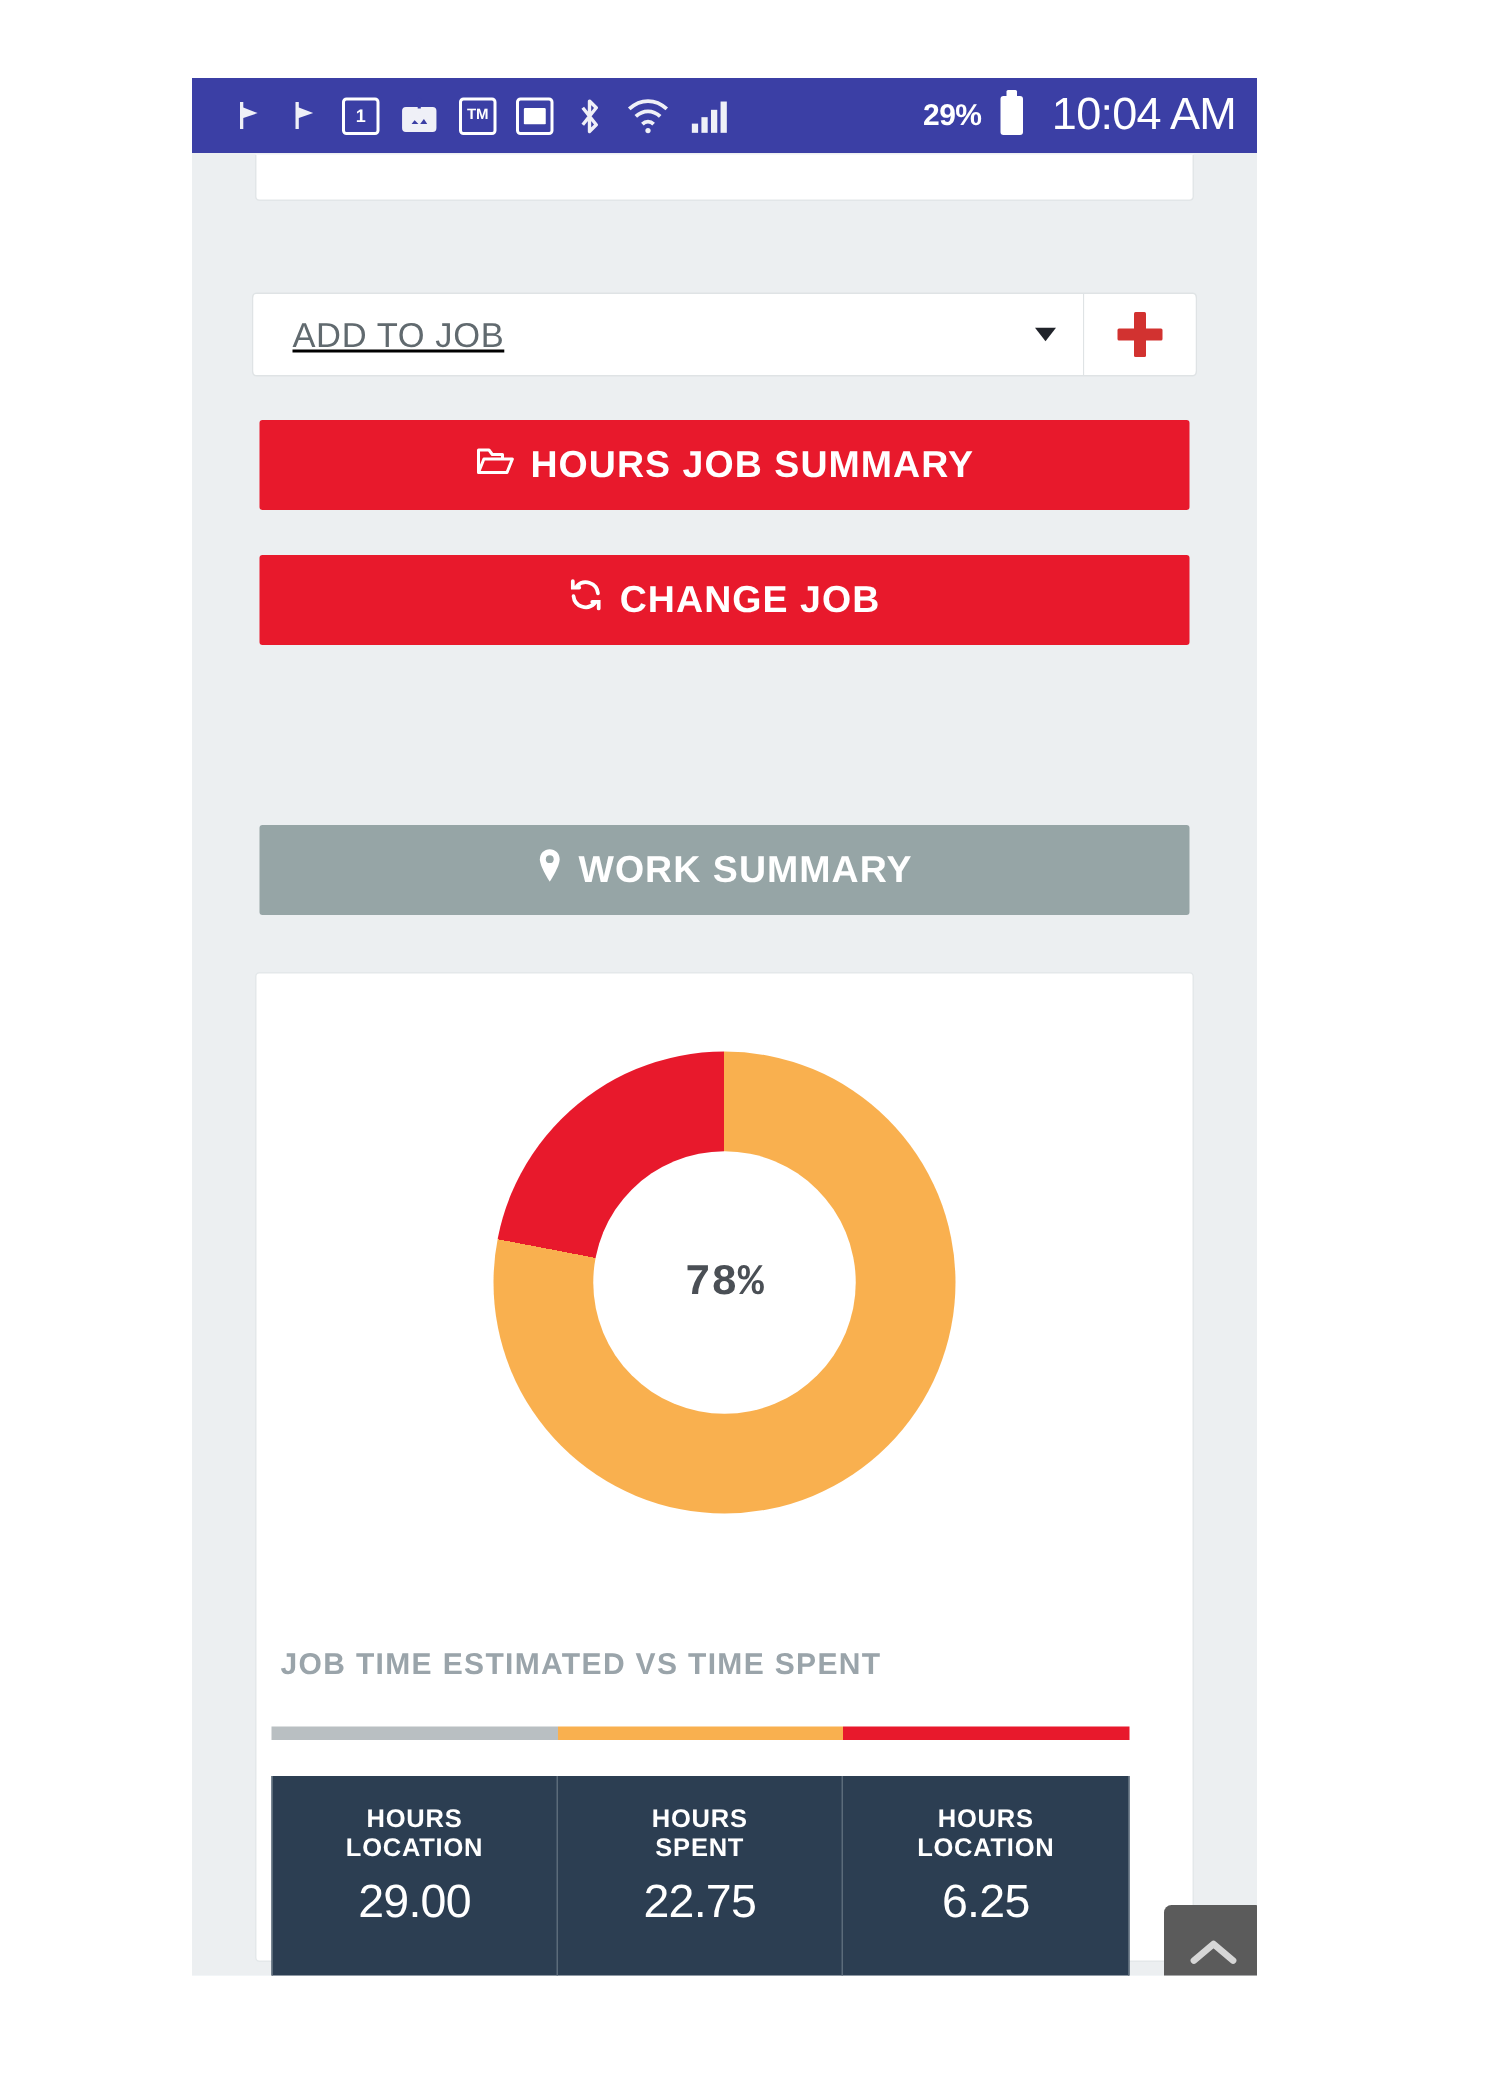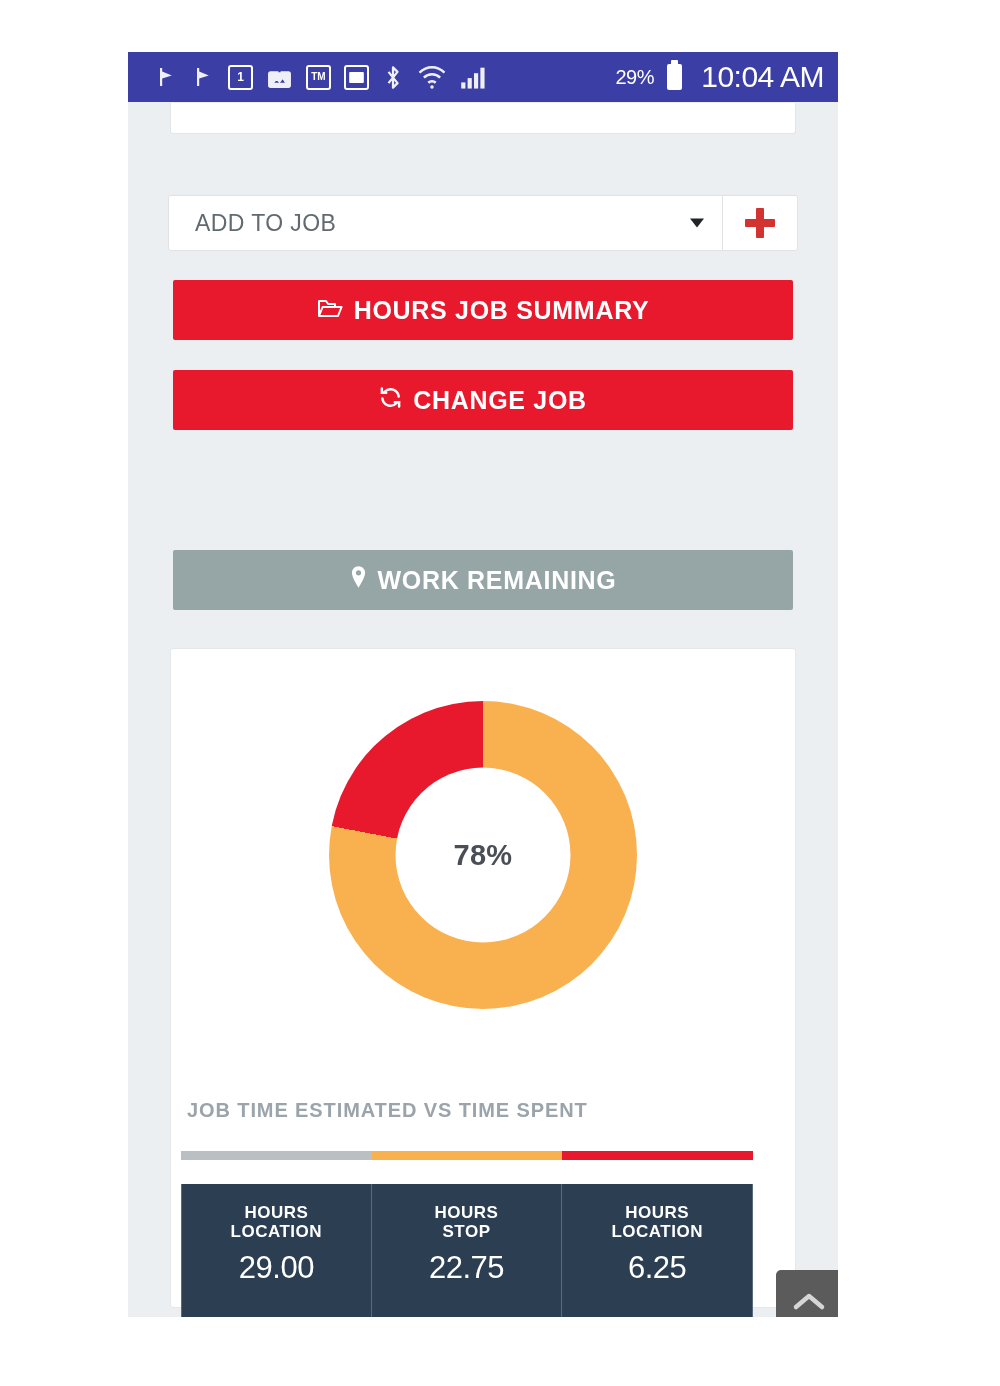--- a/index.html
+++ b/index.html
@@ -48,21 +48,21 @@
     border-radius: 3px;
     display: flex; align-items: center; justify-content: center;
     font-size: 12px; font-weight: bold; line-height: 1;
     color: #ffffff;
   }
   .flag-icon { width: 24px; height: 24px; }
   #statusbar .spacer { flex: 1 1 auto; }
   #batt-pct {
     color: #ffffff;
     font-size: 20px;
-    font-weight: normal;
+    font-weight: bold;
     letter-spacing: -.4px;
   }
   #batt-shape {
     width: 15px; height: 26px;
     background: #ffffff;
     border-radius: 2px;
     position: relative;
   }
   #batt-shape:before {
     content: "";
@@ -102,20 +102,21 @@
 
   
   #addjob-row {
     position: absolute;
     left: 40px; top: 93px;
     width: 630px; height: 56px;
     display: flex;
     border: 1px solid #dfe3e5;
     border-radius: 3px;
     background: #ffffff;
+    text-decoration: underline;
   }
   #addjob-select {
     flex: 1 1 auto;
     position: relative;
     display: flex;
     align-items: center;
     padding-left: 26px;
     background: #ffffff;
     border-right: 1px solid #dfe3e5;
     border-radius: 3px 0 0 3px;
@@ -193,21 +194,21 @@
     border: 1px solid #e4e8ea;
     border-radius: 3px;
   }
 
   
   #donut-wrap {
     position: absolute;
     left: 50%;
     top: 52px;
     transform: translateX(-50%);
-    width: 308px; height: 308px;
+    width: 308px; height: 308px; font-family: Liberation Mono, monospace;
   }
   #donut {
     width: 308px; height: 308px;
     border-radius: 50%;
   }
   #donut-hole {
     position: absolute;
     left: 50%; top: 50%;
     transform: translate(-50%, -50%);
     width: 175px; height: 175px;
@@ -393,21 +394,21 @@
     </button>
 
 
     <button id="btn-location" class="action-btn gray">
       <span>
         <svg width="17" height="24" viewBox="0 0 16 24" fill="#ffffff">
           <path d="M8 1.2C4.3 1.2 1.4 4.1 1.4 7.8c0 5 6.6 14.9 6.6 14.9s6.6-9.9 6.6-14.9C14.6 4.1 11.7 1.2 8 1.2z"></path>
           <circle cx="8" cy="7.8" r="2.6" fill="#96a5a6"></circle>
         </svg>
       </span>
-      <span>WORK REMAINING</span>
+      <span>WORK SUMMARY</span>
     </button>
 
     <div id="chart-card">
 
       <div id="donut-wrap">
         <div id="donut" style="background: conic-gradient(rgb(249, 176, 79) 0deg, rgb(249, 176, 79) 280.8deg, rgb(232, 25, 44) 280.8deg, rgb(232, 25, 44) 360deg);"></div>
         <div id="donut-hole">
           <span id="donut-center">78%</span>
         </div>
       </div>
@@ -425,21 +426,21 @@
             </div>
             <div class="stat-value">29.00</div>
           </div>
         </div>
 
         <div class="stat">
           <div class="stat-bar" style="background: rgb(249, 176, 79);"></div>
           <div class="stat-body">
             <div class="stat-label">
               <div>HOURS</div>
-              <div>STOP</div>
+              <div>SPENT</div>
             </div>
             <div class="stat-value">22.75</div>
           </div>
         </div>
 
         <div class="stat">
           <div class="stat-bar" style="background: rgb(232, 25, 44);"></div>
           <div class="stat-body">
             <div class="stat-label">
               <div>HOURS</div>

